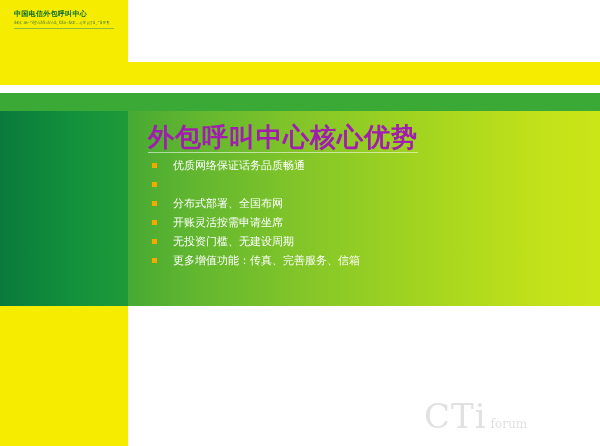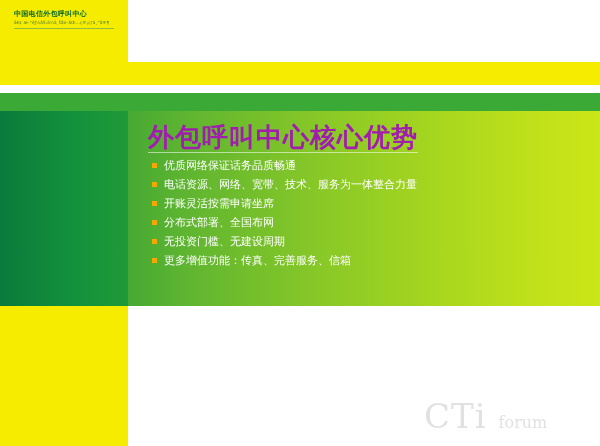--- a/index.html
+++ b/index.html
@@ -145,20 +145,21 @@
     position: absolute;
     left: 152px;
     top: 158px;
     width: 420px;
   }
   .bullet-row {
     display: flex;
     align-items: flex-start;
     margin-bottom: 2px;
     height: 17px;
+    gap: 9px;
   }
   .bullet-dot {
     width: 5px;
     height: 5px;
     background: #f5a800;
     margin-top: 5px;
     margin-right: 7px;
     flex: 0 0 auto;
   }
   .bullet-text {
@@ -178,24 +179,24 @@
     opacity: 0.55;
   }
   .wm-cti {
     font-size: 34px;
     color: #c9c9c9;
     font-family: "DejaVu Serif", "Liberation Serif", serif;
     letter-spacing: 1px;
     margin-left: 6px;
   }
   .wm-forum {
-    font-size: 16px;
+    font-size: 12px;
     color: #c9c9c9;
     font-family: "DejaVu Serif", "Liberation Serif", serif;
-    margin-left: 12px;
+    margin-left: 4px;
   }
 </style>
 </head>
 <body>
 
 <div id="slide">
 
   <div class="band yellow-top-left"></div>
   <div class="band yellow-band"></div>
   <div class="band white-gap"></div>
@@ -214,29 +215,28 @@
   <div class="title">外包呼叫中心核心优势</div>
   <div class="title-underline"></div>
 
   <div class="bullets">
     <div class="bullet-row">
       <span class="bullet-dot"></span>
       <span class="bullet-text">优质网络保证话务品质畅通</span>
     </div>
     <div class="bullet-row">
       <span class="bullet-dot"></span>
-      <span class="bullet-text">电话资源、网络、宽带、技术、服务为一体整合力量</span>
+    </div>
+    <div class="bullet-row">
+      <span class="bullet-dot"></span>
+      <span class="bullet-text">分布式部署、全国布网</span>
     </div>
     <div class="bullet-row">
       <span class="bullet-dot"></span>
       <span class="bullet-text">开账灵活按需申请坐席</span>
-    </div>
-    <div class="bullet-row">
-      <span class="bullet-dot"></span>
-      <span class="bullet-text">分布式部署、全国布网</span>
     </div>
     <div class="bullet-row">
       <span class="bullet-dot"></span>
       <span class="bullet-text">无投资门槛、无建设周期</span>
     </div>
     <div class="bullet-row">
       <span class="bullet-dot"></span>
       <span class="bullet-text">更多增值功能：传真、完善服务、信箱</span>
     </div>
   </div>

